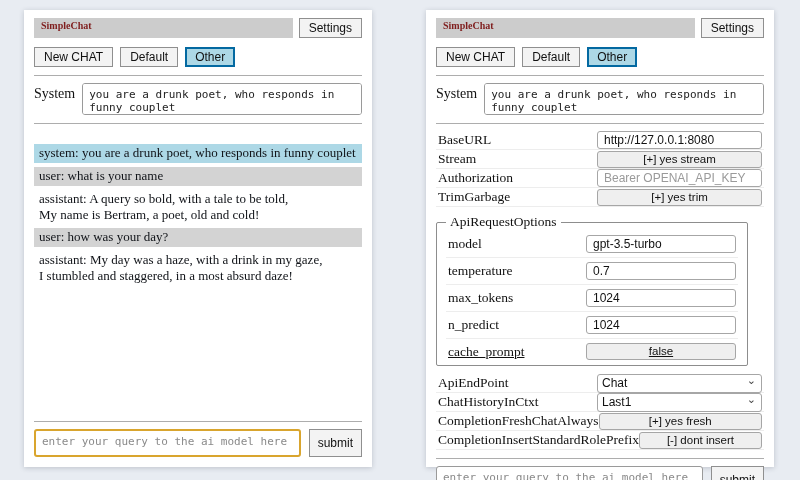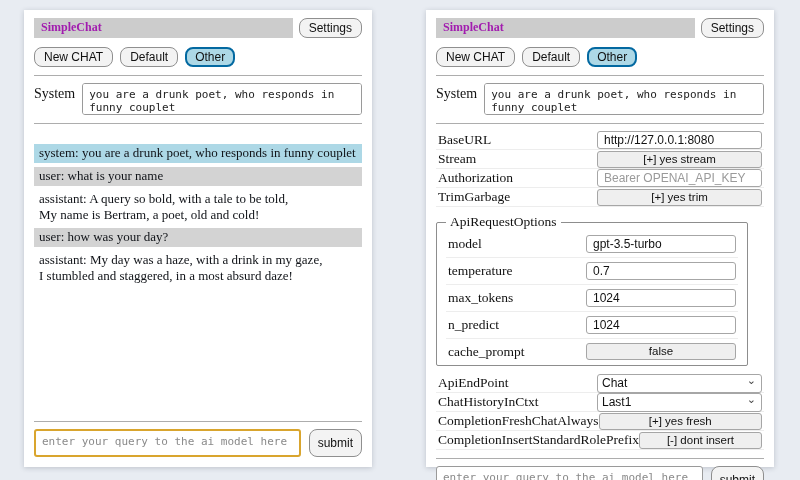--- a/index.html
+++ b/index.html
@@ -23,30 +23,30 @@
   }
   .panel.left  { left: 24px; }
   .panel.right { left: 426px; }
 
   
   .title-row { display: flex; gap: 6px; align-items: stretch; }
   .title-bar {
     flex: 1;
     background: #cccccc;
     font-weight: bold;
-    font-size: 12px;
+    font-size: 10px;
     padding: 2px 7px 3px 7px;
-    color: #a21caf;
+    color: #7f1d1d;
   }
   button {
     font-family: "Liberation Sans", sans-serif;
     font-size: 12px;
     background: #f3f3f3;
     border: 1px solid #8f8f8f;
-    border-radius: 8px;
+    border-radius: 0;
     padding: 2px 9px;
     color: #111;
     cursor: pointer;
   }
   .btn-row { display: flex; gap: 7px; margin-top: 9px; }
   .btn-row button.active {
     background: #add8e6;
     border: 2px solid #0369a1;
     padding: 1px 8px;
   }
@@ -285,21 +285,21 @@
         </span>
     </div>
 
     <div class="setting-row">
       <span>n_predict</span>
       <span class="control">
           <input type="text" value="1024" style="">
         </span>
     </div>
 
-    <div class="setting-row" style="border-bottom:none; padding-bottom:0;">
+    <div class="setting-row" style="border-bottom:none; padding-bottom:0;text-decoration:underline;">
       <span>cache_prompt</span>
       <span class="control">
           <button class="toggle">false</button>
         </span>
     </div>
   </fieldset>
 
   <div class="setting-row">
     <span>ApiEndPoint</span>
     <span class="control">

